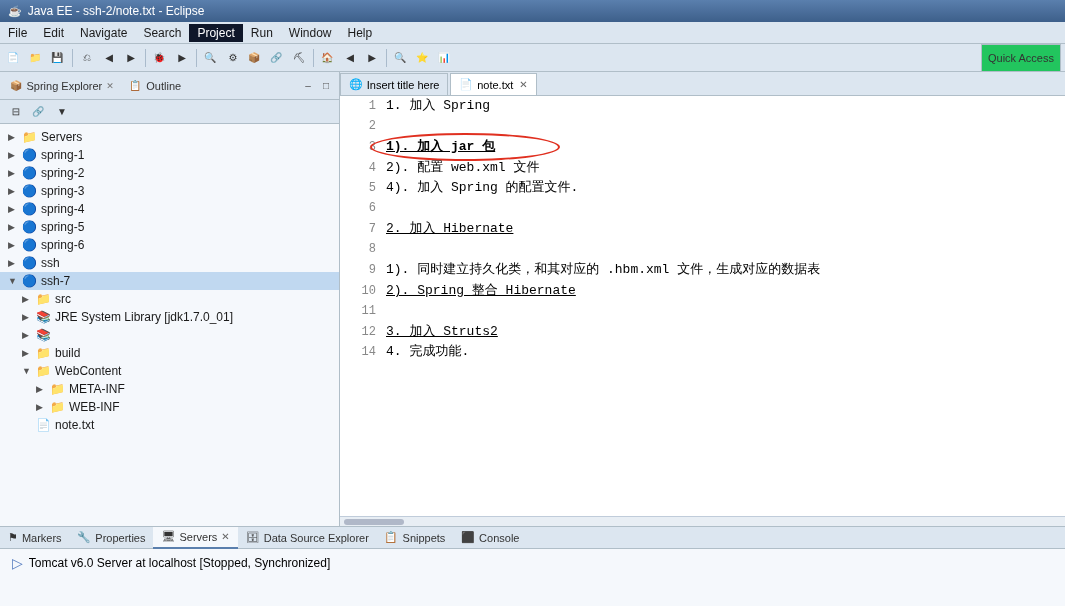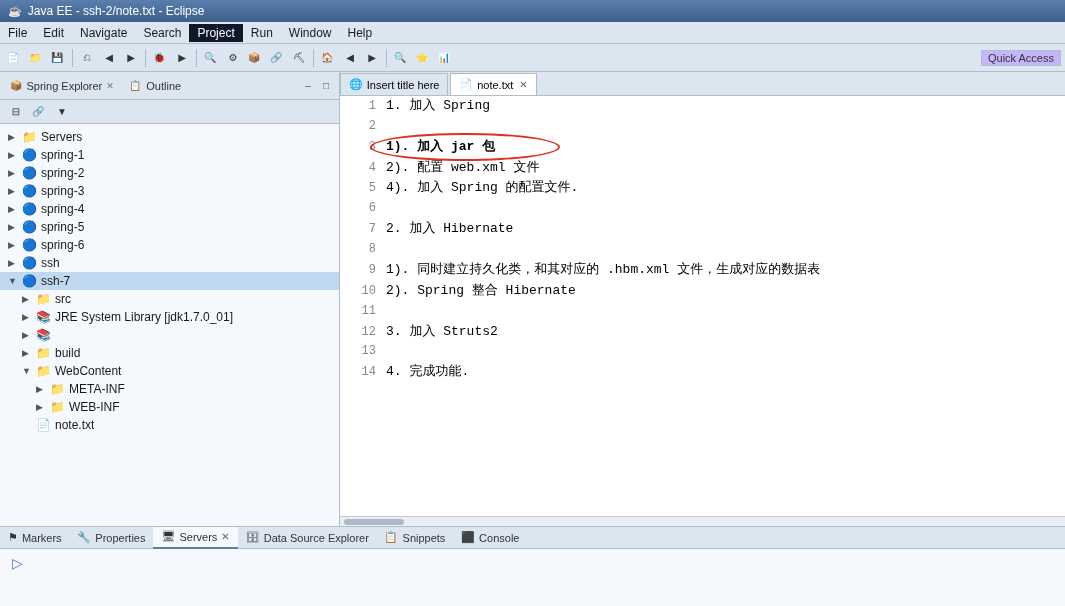--- a/index.html
+++ b/index.html
@@ -69,23 +69,23 @@
       width: 1px;
       height: 18px;
       background: #aabbcc;
       margin: 0 2px;
     }
     .toolbar-spacer { flex: 1; }
     .quick-access {
       font-size: 11px;
       color: #333;
       padding: 2px 6px;
-      background: #c4b5fd;
+      background: #22c55e;
       border: 1px solid #b0bec8;
-      height: 16px;
+      height: 28px;
       display: flex;
       align-items: center;
     }
 
     
     #main {
       display: flex;
       height: calc(606px - 22px - 22px - 28px - 30px - 50px);
     }
 
@@ -233,21 +233,21 @@
     .oval-annotation {
       position: absolute;
       left: 30px;
       top: -4px;
       width: 190px;
       height: 28px;
       border: 2px solid #e03020;
       border-radius: 50%;
       pointer-events: none;
     }
-    .underline { }
+    .underline { text-decoration: underline; }
     .bold-text { font-weight: bold; }
     #editor-scrollbar {
       height: 10px;
       background: #e8eef4;
       border-top: 1px solid #c0ccda;
       display: flex;
       align-items: center;
     }
     .scroll-thumb {
       width: 60px;
@@ -543,24 +543,20 @@
       <div class="code-line">
         <span class="line-number">11</span>
         <span class="line-content"></span>
       </div>
 
       <div class="code-line">
         <span class="line-number">12</span>
         <span class="line-content underline">3. 加入 Struts2</span>
       </div>
 
-      <div class="code-line">
-        <span class="line-number">13</span>
-        <span class="line-content"></span>
-      </div>
 
       <div class="code-line">
         <span class="line-number">14</span>
         <span class="line-content">4. 完成功能.</span>
       </div>
     </div>
     <div id="editor-scrollbar">
       <div class="scroll-thumb"></div>
     </div>
   </div>
@@ -590,15 +586,16 @@
       <span>Snippets</span>
     </div>
     <div class="bottom-tab">
       <span>⬛</span>
       <span>Console</span>
     </div>
   </div>
   <div id="bottom-content">
     <div class="server-item">
       <span class="server-icon">▷</span>
+      <span>Tomcat v6.0 Server at localhost [Stopped, Synchronized]</span>
     </div>
   </div>
 </div>
 
 </body></html>

